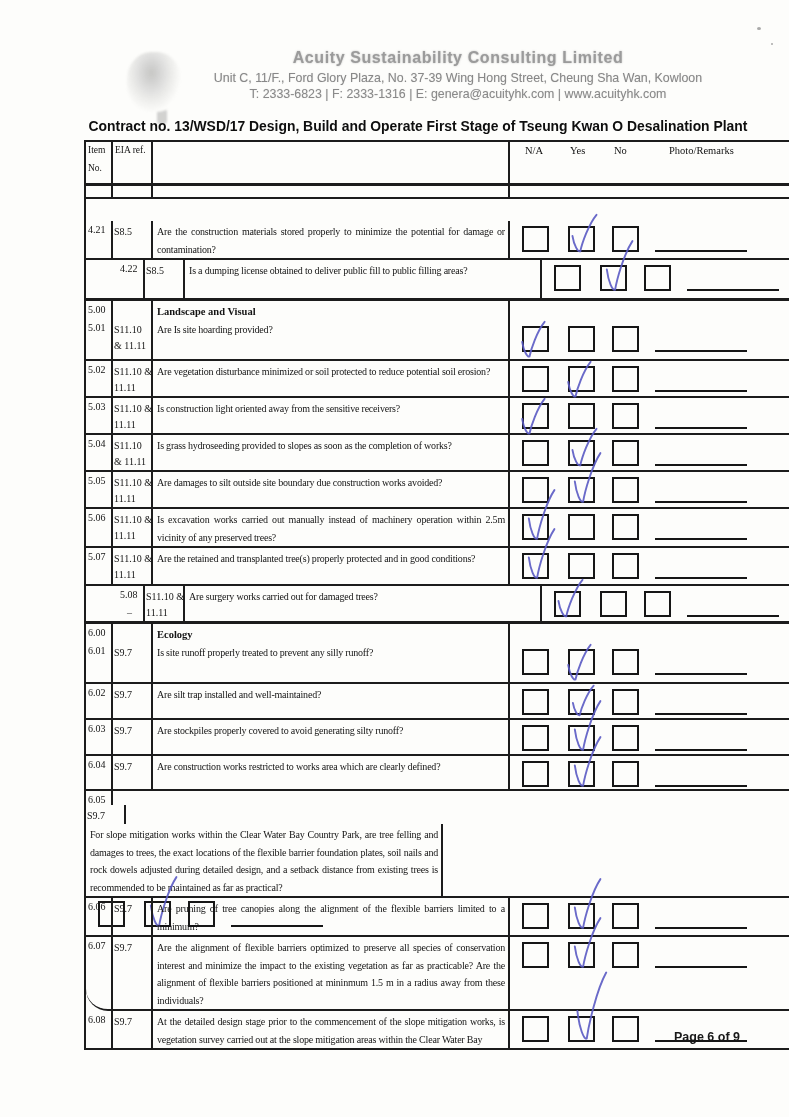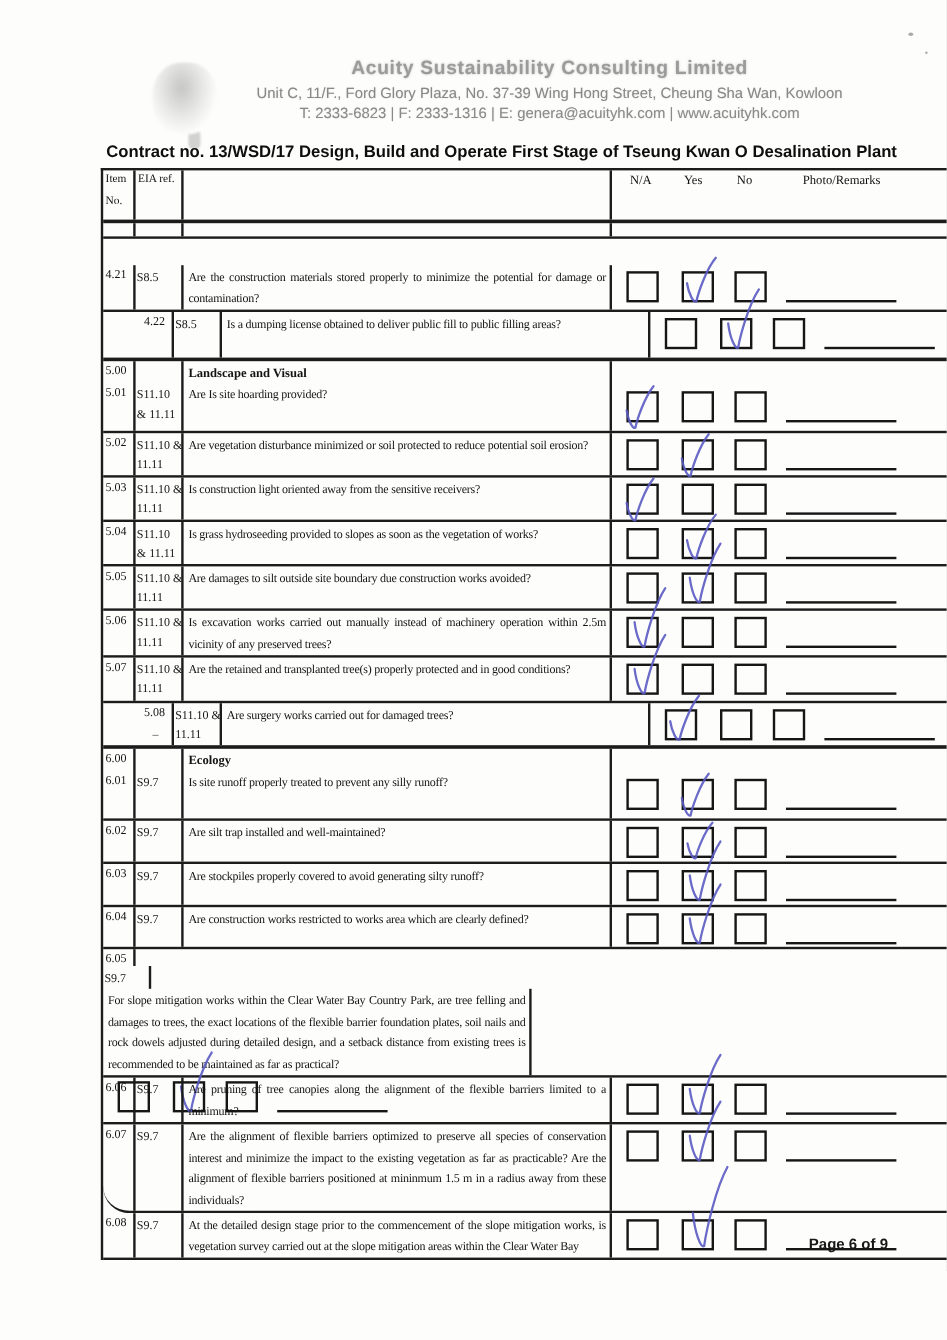--- a/index.html
+++ b/index.html
@@ -208,21 +208,21 @@
             <div class="remarks-line" style="top: 29px;"></div>
           </div>
         </div>
         <div class="trow" style="min-height: 37px;">
           <div class="c-item"><span>5.04</span></div>
           <div class="c-eia">
             <div>S11.10</div>
             <div>&amp; 11.11</div>
           </div>
           <div class="c-q">
-            <div>Is grass hydroseeding provided to slopes as soon as the vegetation of works?</div>
+            <div>Is grass hydroseeding provided to slopes as soon as the completion of works?</div>
           </div>
           <div class="c-checks">
             <div class="cbox b-na" style="top: 5px;"></div>
             <div class="cbox b-yes" style="top: 5px;">
               <svg class="tick tick-up" viewBox="0 0 30 40" preserveAspectRatio="none">
                 <path d="M4.5 21 C6 30 10 36.5 12.3 35.5 C14 28 20.5 10 28.5 0.8" vector-effect="non-scaling-stroke"></path>
               </svg>
             </div>
             <div class="cbox b-no" style="top: 5px;"></div>
             <div class="remarks-line" style="top: 29px;"></div>

